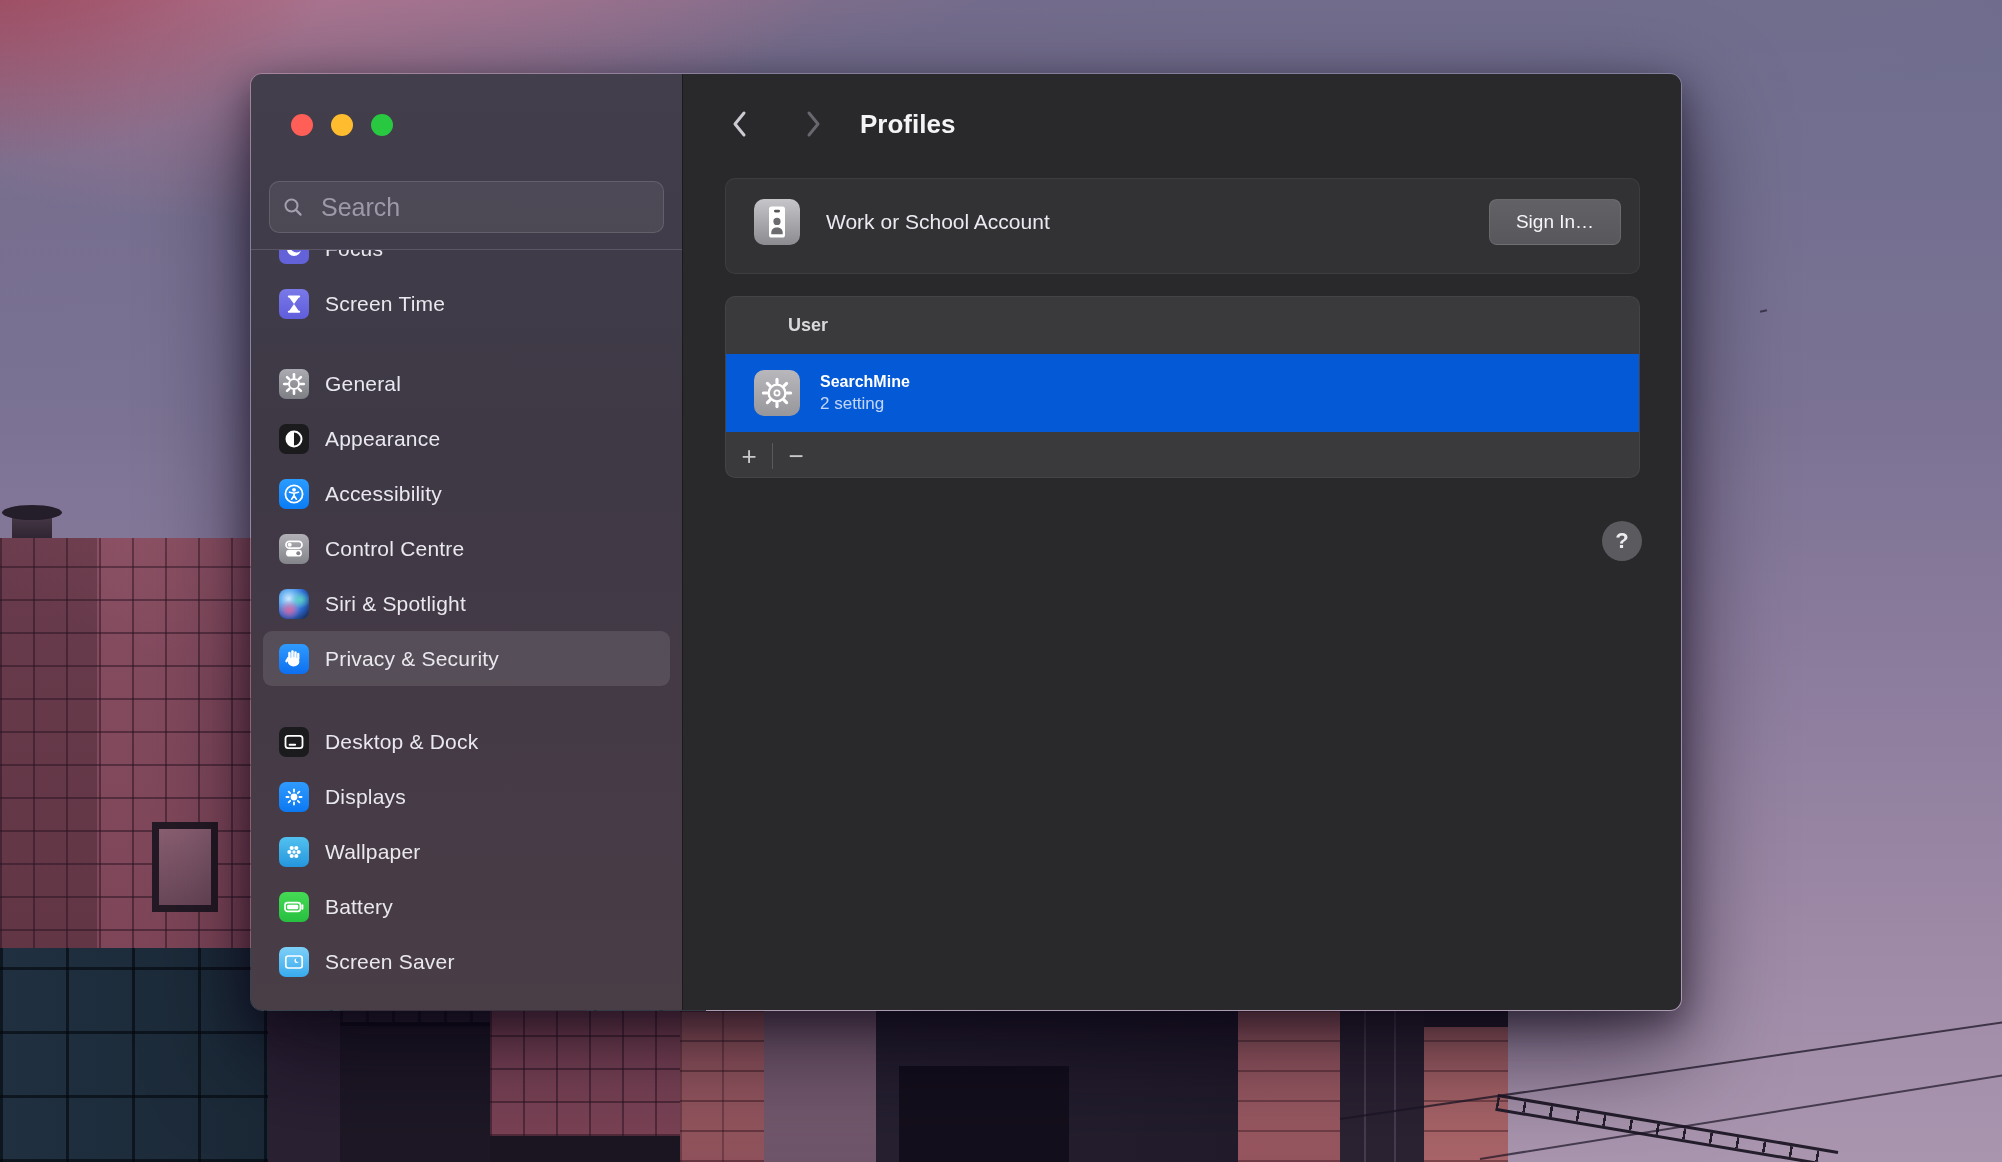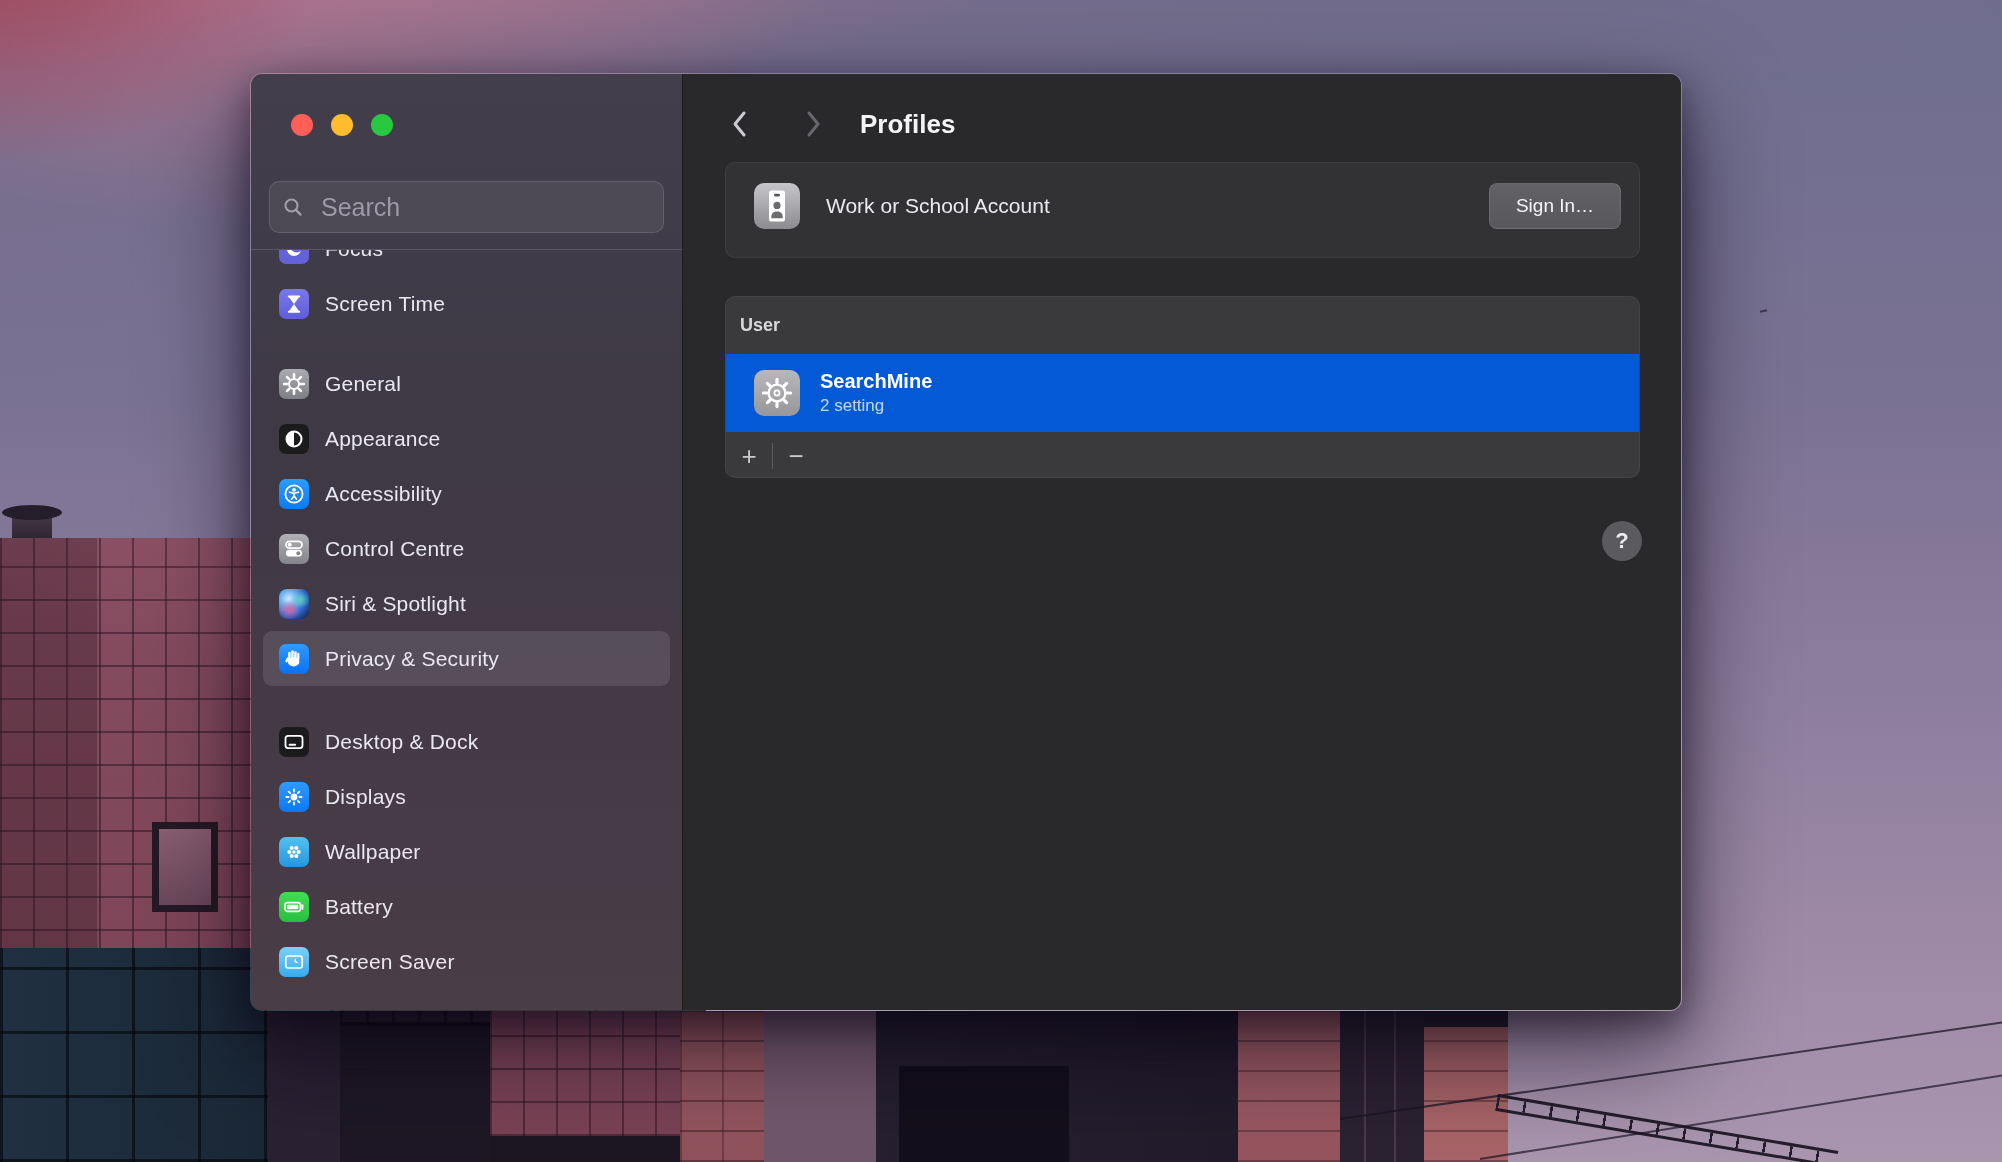--- a/index.html
+++ b/index.html
@@ -121,34 +121,34 @@
 
   
   .main { position:relative; flex:1; background:#29292b; }
   .navbtn { position:absolute; top:33px; width:26px; height:34px; display:flex; align-items:center; justify-content:center; }
   .nav-back { left:44px; }
   .nav-fwd { left:117px; }
   .page-title { position:absolute; left:177px; top:35px; font-size:26px; font-weight:700; color:#f4f4f6; }
 
   .card { position:absolute; left:42px; width:915px; border-radius:10px;
     border:1px solid rgba(255,255,255,0.055); }
-  .account-card { top:88px; height:96px; background:#323235; display:flex; align-items:center; padding:0 18px 8px 28px; }
+  .account-card { top:104px; height:96px; background:#323235; display:flex; align-items:center; padding:0 18px 8px 28px; }
   .acct-icon { width:46px; height:46px; border-radius:10px; background:linear-gradient(180deg,#c6c6ca,#8b8b90); flex:none; }
   .acct-label { font-size:21px; color:#eceaf0; margin-left:26px; flex:1; }
   .signin-btn { width:132px; height:46px; border-radius:8px; background:linear-gradient(180deg,#626266,#58585c);
     border:1px solid rgba(255,255,255,0.09); color:#f6f6f8; font-size:19px; font-family:inherit;
     display:flex; align-items:center; justify-content:center; cursor:default; }
 
   .user-card { top:222px; height:182px; background:#3a3a3c; overflow:hidden; }
   .user-head { height:57px; display:flex; align-items:center; padding-left:14px; }
-  .user-head-label { font-size:18px; font-weight:600; color:#d9d9db; }
+  .user-head-label { font-size:18px; font-weight:600; color:#d9d9db;margin-left:48px; }
   .profile-row { height:78px; background:#0459d6; display:flex; align-items:center; padding-left:28px; gap:20px; }
   .prof-icon { width:46px; height:46px; border-radius:10px; background:linear-gradient(180deg,#b7b7bc,#96969b); flex:none; }
   .prof-texts { display:flex; flex-direction:column; gap:3px; }
-  .prof-name { font-size:20px; font-weight:700; color:#ffffff; }
+  .prof-name { font-size:16px; font-weight:700; color:#ffffff; }
   .prof-detail { font-size:17px; color:rgba(235,242,255,0.82); }
   .list-toolbar { height:47px; display:flex; align-items:center; }
   .tb-btn { width:46px; height:47px; display:flex; align-items:center; justify-content:center;
     font-size:26px; color:#c9c9cb; line-height:1; }
   .tb-sep { width:1px; height:26px; background:#5a5a5c; }
 
   .help-btn { position:absolute; left:919px; top:447px; width:40px; height:40px; border-radius:50%;
     background:#5a5a5f; border:none; color:#ececee; font-size:22px; font-weight:600;
     display:flex; align-items:center; justify-content:center; font-family:inherit; }
 </style>

